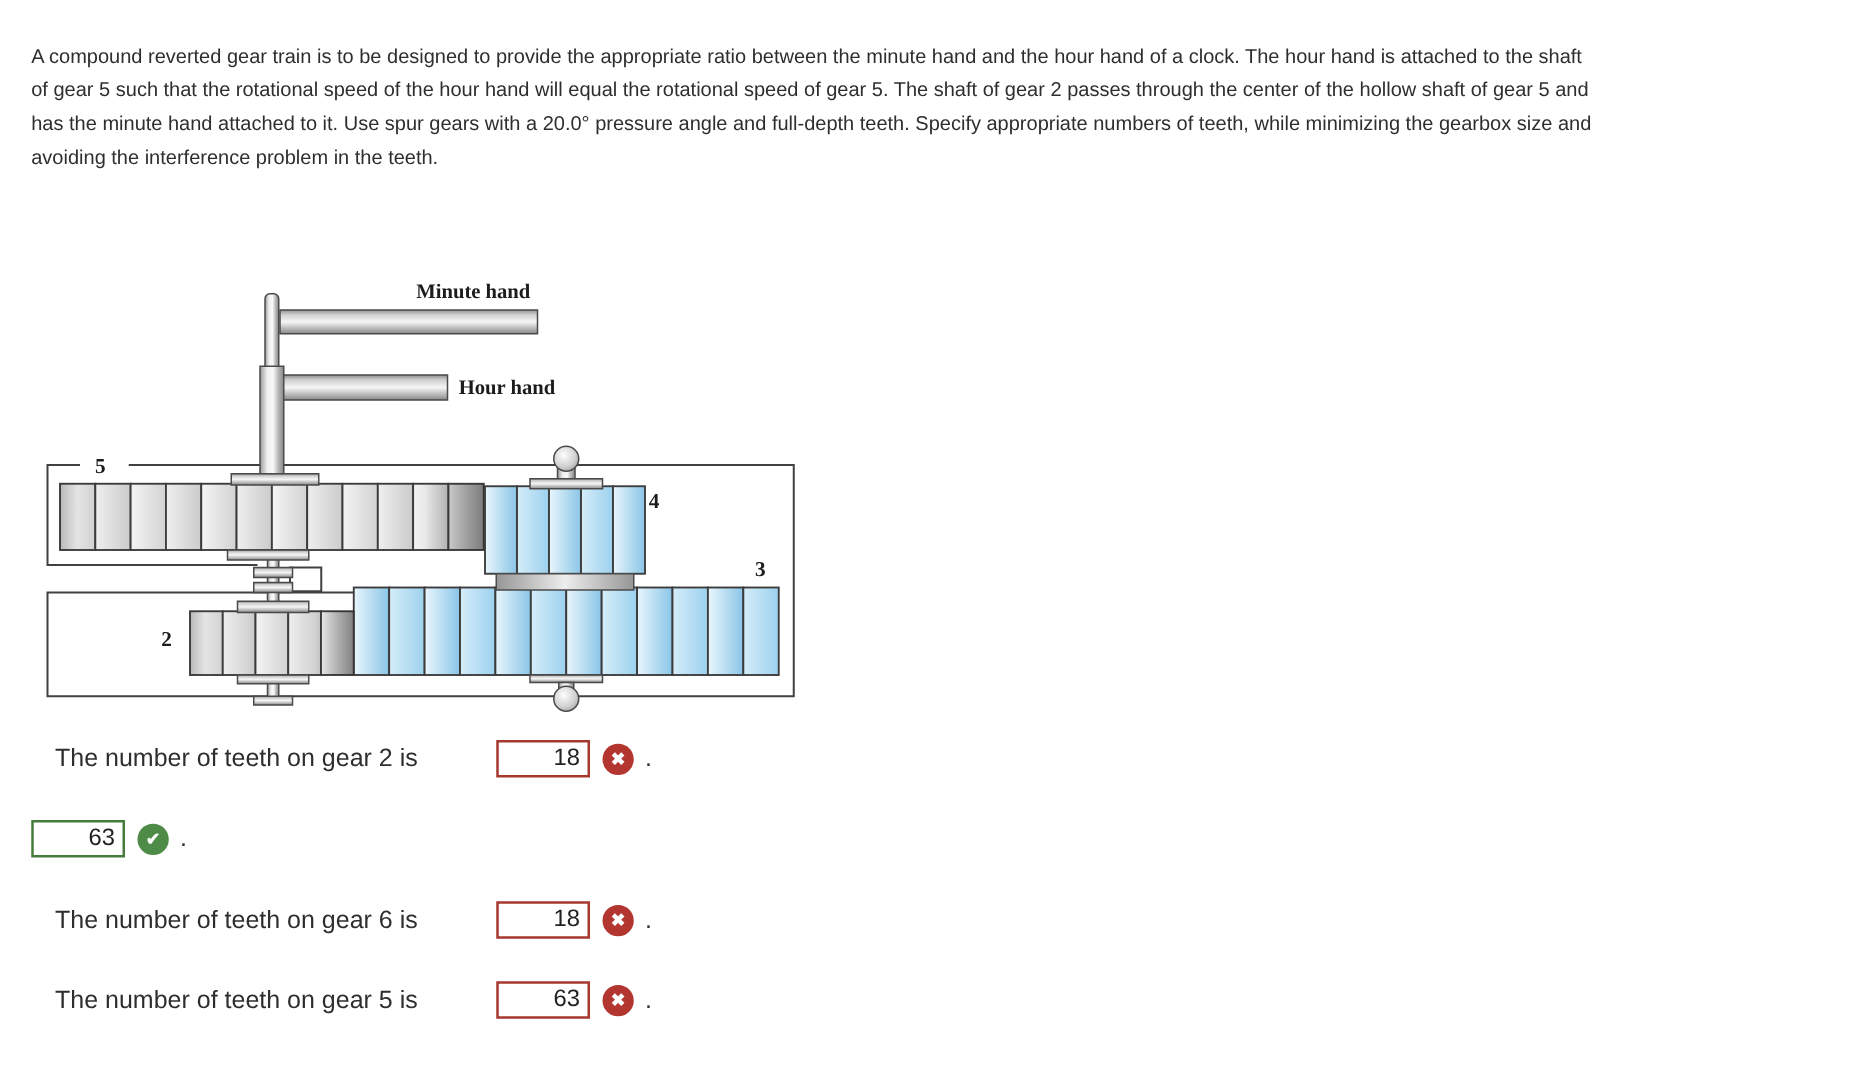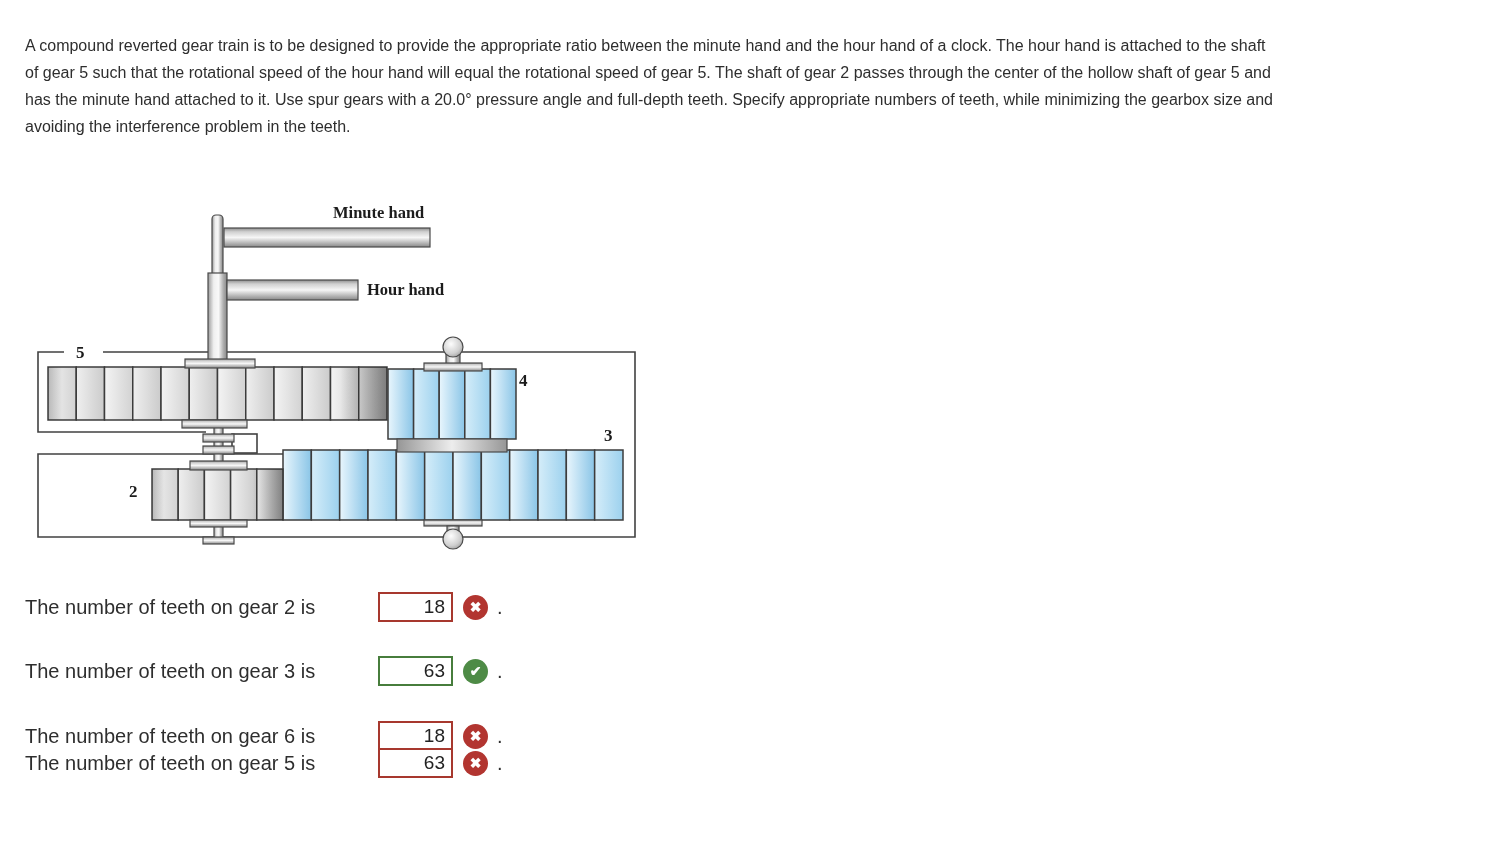--- a/index.html
+++ b/index.html
@@ -4,27 +4,27 @@
 <style>
   html,body{margin:0;padding:0;background:#ffffff;}
   body{width:1486px;height:864px;position:relative;overflow:hidden;
        font-family:"Liberation Sans",sans-serif;color:#2e2e2e;}
 
   .problem-text{
     position:absolute;left:25px;top:32px;width:1250px;
     font-size:16px;line-height:27px;color:#2e2e2e;
   }
 
-  .diagram-wrap{position:absolute;left:0;top:192px;width:660px;height:372px;}
+  .diagram-wrap{position:absolute;left:0;top:212px;width:660px;height:372px;}
 
   .answer-row{
     position:absolute;left:25px;height:34px;
     display:flex;align-items:center;font-size:20px;color:#2e2e2e;
   }
-  .row-label{display:inline-block;width:353px;}
+  .row-label{display:inline-block;width:353px;margin-left:19px;}
   .answer-input{
     width:63px;height:26px;border:2px solid #a3a3a3;background:#fff;
     font-family:"Liberation Sans",sans-serif;font-size:19px;color:#222;
     text-align:right;padding:0 6px 0 2px;outline:none;
   }
   .answer-input.incorrect{border-color:#a7382e;}
   .answer-input.correct{border-color:#477d3c;}
   .status-icon{
     width:25px;height:25px;border-radius:50%;margin-left:10px;
     display:flex;align-items:center;justify-content:center;
@@ -182,30 +182,29 @@
 </div>
 
 <div>
   <div class="answer-row" style="top:590px">
     <span class="row-label">The number of teeth on gear 2 is</span>
     <input class="answer-input incorrect" readonly="" value="18" style="">
     <span class="status-icon incorrect">✖</span>
     <span class="suffix">.</span>
   </div>
   <div class="answer-row" style="top:654px">
-    <span class="row-label">The number of teeth on gear 3 is</span>
     <input class="answer-input correct" readonly="" value="63" style="">
     <span class="status-icon correct">✔</span>
     <span class="suffix">.</span>
   </div>
   <div class="answer-row" style="top:719px">
     <span class="row-label">The number of teeth on gear 6 is</span>
     <input class="answer-input incorrect" readonly="" value="18" style="">
     <span class="status-icon incorrect">✖</span>
     <span class="suffix">.</span>
   </div>
-  <div class="answer-row" style="top:746px">
+  <div class="answer-row" style="top:783px">
     <span class="row-label">The number of teeth on gear 5 is</span>
     <input class="answer-input incorrect" readonly="" value="63" style="">
     <span class="status-icon incorrect">✖</span>
     <span class="suffix">.</span>
   </div>
 </div>
 
 </body></html>

